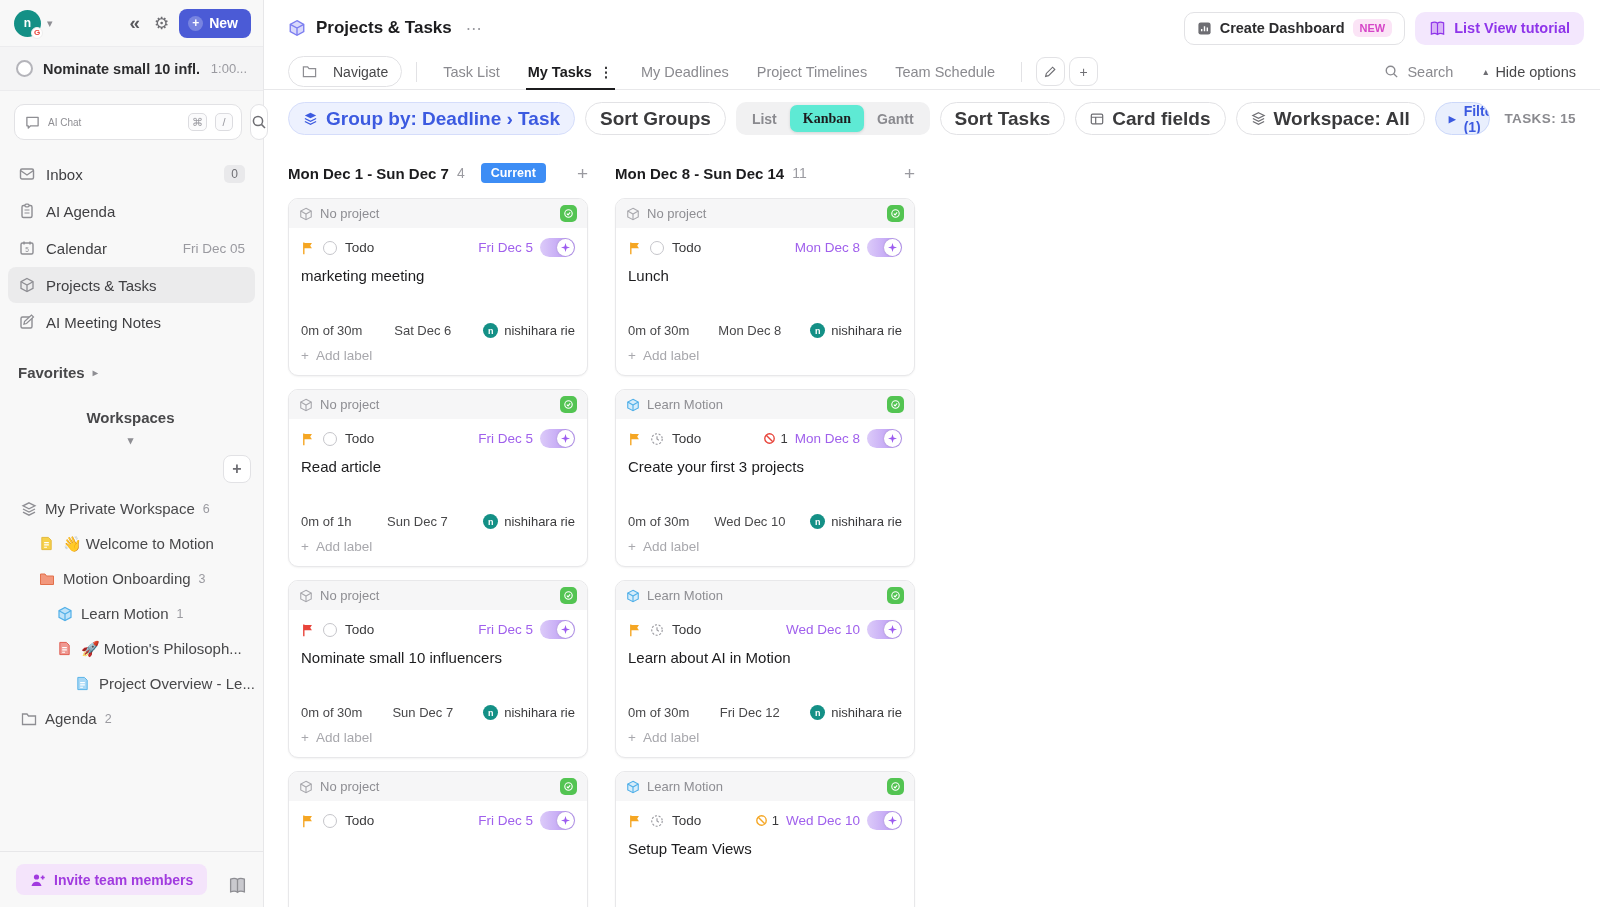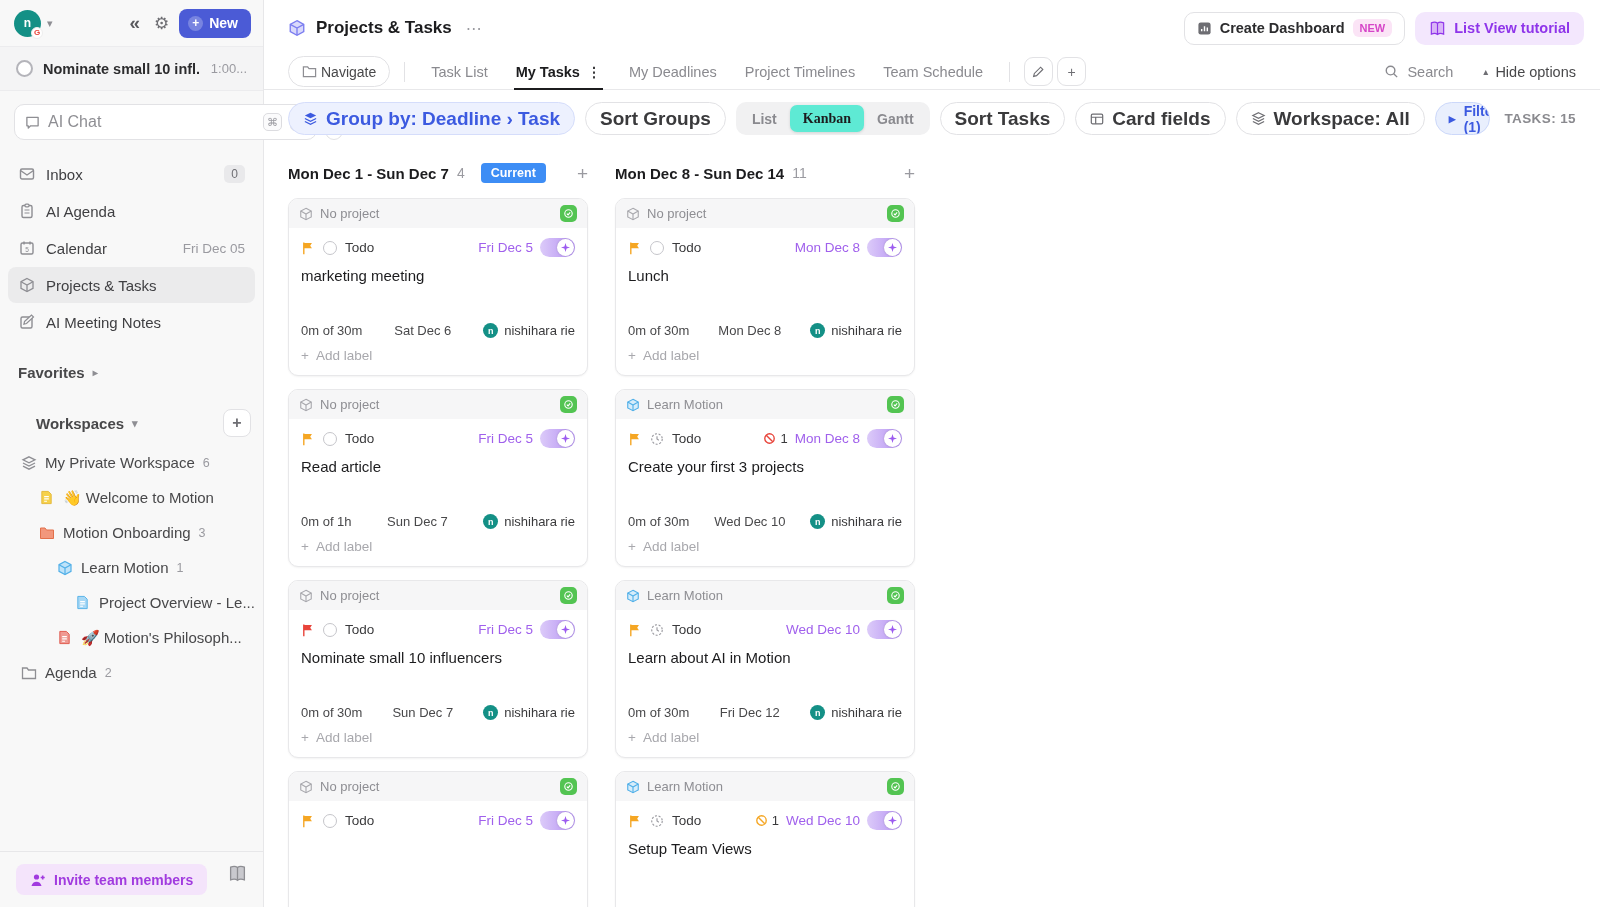--- a/index.html
+++ b/index.html
@@ -20,59 +20,59 @@
   .new-btn { background:#4b5bd6; color:#fff; border:none; border-radius:8px; height:29px; padding:0 13px 0 9px; font-size:14px; font-weight:bold; display:flex; align-items:center; gap:6px; cursor:pointer; }
   .new-plus { width:15px; height:15px; border-radius:50%; background:rgba(255,255,255,.25); display:flex; align-items:center; justify-content:center; font-size:12px; font-weight:bold; }
 
   .cur-task { display:flex; align-items:center; gap:10px; padding:13px 16px; border-top:1px solid #ececee; border-bottom:1px solid #ececee; background:#f4f4f5; }
   .cur-task .ring { width:17px; height:17px; border-radius:50%; border:2px solid #b4b4ba; background:#fff; flex:none; }
   .cur-task .t { font-weight:bold; font-size:14.5px; color:#2c2c2e; white-space:nowrap; overflow:hidden; flex:1; }
   .cur-task .time { color:#9a9aa0; font-size:13px; flex:none; }
 
   .chat-row { display:flex; gap:8px; padding:13px 14px 10px 14px; align-items:center; }
   .chat-box { flex:1; height:36px; background:#fff; border:1px solid #e2e2e5; border-radius:10px; display:flex; align-items:center; padding:0 8px 0 10px; gap:8px; }
-  .chat-box input { border:none; outline:none; flex:1; font-size:16px; color:#3a3a3c; background:transparent; font-family:inherit; min-width:0; }
+  .chat-box input { border:none; outline:none; flex:1; font-size:10px; color:#3a3a3c; background:transparent; font-family:inherit; min-width:0; }
   .chat-box input::placeholder { color:#8e8e93; }
   .keycap { border:1px solid #dcdce0; border-radius:5px; background:#fbfbfc; color:#9a9aa0; font-size:11px; min-width:18px; height:18px; display:flex; align-items:center; justify-content:center; padding:0 3px; }
   .search-btn { width:36px; height:36px; border-radius:10px; background:#fff; border:1px solid #e2e2e5; display:flex; align-items:center; justify-content:center; cursor:pointer; color:#6e6e73; }
 
   .nav { padding:6px 8px; display:flex; flex-direction:column; gap:1px; }
   .nav-item { display:flex; align-items:center; gap:11px; height:36px; padding:0 10px; border-radius:8px; color:#3f3f42; font-size:15px; cursor:pointer; }
   .nav-item.active { background:#ebebec; }
   .nav-item .nico { color:#8e8e93; width:17px; display:flex; justify-content:center; }
   .nav-item .meta { margin-left:auto; color:#9a9aa0; font-size:13.5px; }
   .nav-item .badge0 { margin-left:auto; background:#e9e9eb; color:#6e6e73; border-radius:5px; font-size:12px; padding:2px 7px; }
 
   .fav-row { display:flex; align-items:center; gap:8px; padding:18px 18px 6px 18px; color:#48484a; font-size:15px; font-weight:bold; }
   .fav-row .caret { font-size:10px; color:#8e8e93; }
 
-  .ws-head { display:flex; align-items:center; gap:8px; padding:22px 12px 8px 36px; color:#48484a; font-size:15px; font-weight:bold; }
+  .ws-head { display:flex; align-items:center; gap:8px; padding:22px 12px 8px 10px; color:#48484a; font-size:15px; font-weight:bold;flex-direction:column; }
   .ws-add { margin-left:auto; width:28px; height:28px; border-radius:8px; border:1px solid #e2e2e5; background:#fff; color:#6e6e73; font-size:16px; display:flex; align-items:center; justify-content:center; cursor:pointer; }
   .tree { display:flex; flex-direction:column; }
   .tree-item { display:flex; align-items:center; gap:8px; height:35px; padding-right:12px; color:#48484a; font-size:15px; cursor:pointer; white-space:nowrap; overflow:hidden; }
   .tree-item .cnt { color:#9a9aa0; font-size:12.5px; }
   .ind0 { padding-left:20px; } .ind1 { padding-left:38px; } .ind2 { padding-left:56px; } .ind3 { padding-left:74px; }
   .tico { width:17px; display:flex; justify-content:center; flex:none; }
 
-  .sb-foot { margin-top:auto; border-top:1px solid #e7e7e9; padding:12px 16px; display:flex; align-items:flex-start; justify-content:space-between; }
+  .sb-foot { margin-top:auto; border-top:1px solid #e7e7e9; padding:12px 16px; display:flex; align-items:flex-end; justify-content:space-between; }
   .invite-btn { background:#f4e4fb; color:#a13bdf; border:none; border-radius:8px; height:31px; padding:0 14px; font-size:14px; font-weight:bold; display:flex; align-items:center; gap:8px; cursor:pointer; }
   .book-gray { color:#8e8e93; cursor:pointer; }
 
   
   .main { flex:1; display:flex; flex-direction:column; min-width:0; }
   .m-head { display:flex; align-items:center; padding:10px 16px 0 24px; height:46px; }
   .m-title { font-size:17px; font-weight:bold; color:#1c1c1e; margin-left:10px; }
   .dots-h { color:#9a9aa0; font-size:16px; margin-left:14px; cursor:pointer; letter-spacing:1px; }
   .m-head .spacer { flex:1; }
   .dash-btn { display:flex; align-items:center; gap:8px; background:#fff; border:1px solid #e2e2e5; border-radius:10px; height:33px; padding:0 12px; font-size:14.5px; font-weight:bold; color:#2c2c2e; cursor:pointer; }
   .new-tag { background:#fbe4f6; color:#d645c8; font-size:11px; font-weight:bold; border-radius:6px; padding:3px 7px; }
   .tut-btn { display:flex; align-items:center; gap:8px; background:#f3e7fd; border:none; border-radius:10px; height:33px; padding:0 14px; font-size:14.5px; font-weight:bold; color:#8f35ea; cursor:pointer; margin-left:10px; }
 
   .tabbar { display:flex; align-items:center; padding:8px 24px 0 24px; border-bottom:1px solid #e8e8ea; height:44px; gap:4px; }
-  .navigate-pill { display:flex; align-items:center; gap:4px; border:1px solid #e2e2e5; background:#fff; border-radius:16px; height:31px; padding:0 13px; font-size:14px; color:#48484a; cursor:pointer; }
+  .navigate-pill { display:flex; align-items:center; gap:16px; border:1px solid #e2e2e5; background:#fff; border-radius:16px; height:31px; padding:0 13px; font-size:14px; color:#48484a; cursor:pointer; }
   .tab-div { width:1px; height:20px; background:#e2e2e5; margin:0 10px; }
   .tab { color:#8a8a8f; font-size:14.5px; padding:0 12px; height:100%; display:flex; align-items:center; gap:7px; cursor:pointer; position:relative; }
   .tab.active { color:#1c1c1e; font-weight:bold; }
   .tab.active::after { content:""; position:absolute; left:10px; right:10px; bottom:-1px; height:2px; background:#1c1c1e; }
   .tab .vdots { color:#3a3a3c; font-size:14px; }
   .sq-btn { width:29px; height:29px; border-radius:9px; border:1px solid #e2e2e5; background:#fff; color:#6e6e73; display:flex; align-items:center; justify-content:center; cursor:pointer; }
   .tabbar .spacer { flex:1; }
   .search-lbl { display:flex; align-items:center; gap:8px; color:#8a8a8f; font-size:14.5px; cursor:pointer; margin-right:26px; }
   .hide-opt { display:flex; align-items:center; gap:7px; color:#48484a; font-size:14.5px; cursor:pointer; }
   .hide-opt .tri { font-size:10px; color:#6e6e73; }
@@ -264,37 +264,37 @@
     <div class="tree-item ind2">
       <span class="tico">
           <svg width="16" height="16" viewBox="0 0 16 16">
             <path d="M8 1.5 14 4.7v6.6L8 14.5 2 11.3V4.7z" fill="#bfe3f9" stroke="#52b0e8" stroke-width="1.2"></path>
             <path d="M2 4.7 8 8l6-3.3M8 8v6.5" fill="none" stroke="#52b0e8" stroke-width="1.2"></path>
           </svg>
         </span>
       <span>Learn Motion</span>
       <span class="cnt">1</span>
     </div>
+    <div class="tree-item ind2">
+      <span class="tico">
+          <svg width="15" height="15" viewBox="0 0 16 16">
+            <path d="M3 1.5h7l3 3v10H3z" fill="#ef9a93" stroke="#df574b" stroke-width="1"></path>
+            <path d="M5.5 7h5M5.5 9.5h5M5.5 12h3" stroke="#fff" stroke-width="1.2"></path>
+          </svg>
+        </span>
+      <span>🚀 Motion's Philosoph...</span>
+    </div>
     <div class="tree-item ind3">
       <span class="tico">
           <svg width="15" height="15" viewBox="0 0 16 16">
             <path d="M3 1.5h7l3 3v10H3z" fill="#a8d8f5" stroke="#52b0e8" stroke-width="1"></path>
             <path d="M5.5 7h5M5.5 9.5h5M5.5 12h3" stroke="#fff" stroke-width="1.2"></path>
           </svg>
         </span>
       <span>Project Overview - Le...</span>
-    </div>
-    <div class="tree-item ind2">
-      <span class="tico">
-          <svg width="15" height="15" viewBox="0 0 16 16">
-            <path d="M3 1.5h7l3 3v10H3z" fill="#ef9a93" stroke="#df574b" stroke-width="1"></path>
-            <path d="M5.5 7h5M5.5 9.5h5M5.5 12h3" stroke="#fff" stroke-width="1.2"></path>
-          </svg>
-        </span>
-      <span>🚀 Motion's Philosoph...</span>
     </div>
     <div class="tree-item ind0">
       <span class="tico">
           <svg width="16" height="16" viewBox="0 0 16 16">
             <path d="M1.5 3h4.5l1.5 2h7v8.5h-13z" fill="none" stroke="#8e8e93" stroke-width="1.3"></path>
           </svg>
         </span>
       <span>Agenda</span>
       <span class="cnt">2</span>
     </div>

